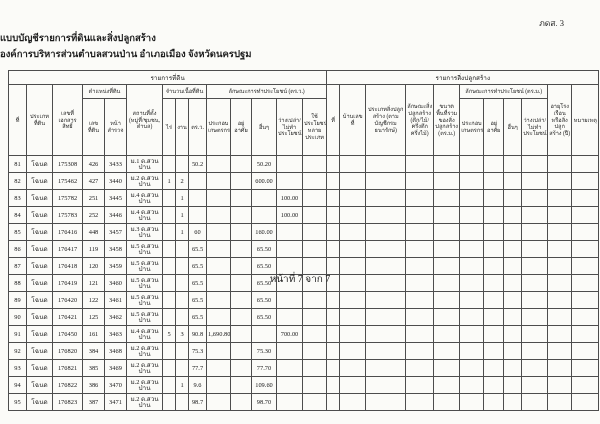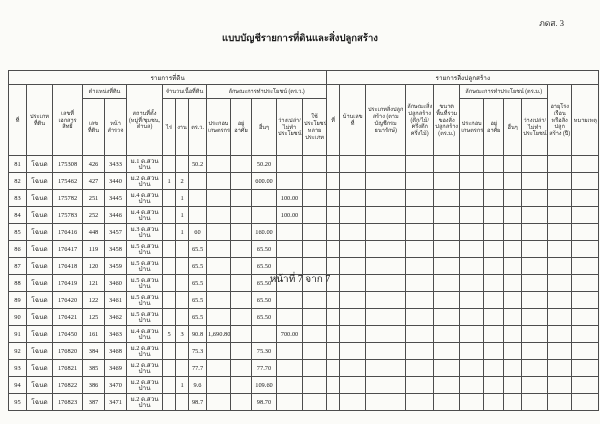--- a/index.html
+++ b/index.html
@@ -13,21 +13,21 @@
     color: #1c1c1c;
   }
   .page { position: relative; width: 600px; height: 300px; }
 
   .form-code {
     position: absolute;
     top: 16px;
     right: 36px;
     font-size: 8.5px;
   }
-  .titles { padding-top: 30px; text-align: center; }
+  .titles { padding-top: 30px; text-align: left; }
   .title-line { font-size: 9.5px; font-weight: bold; line-height: 1.7; }
 
   .table-wrap { position: absolute; left: 8px; right: 8px; top: 70px; }
   table.doc {
     width: 100%;
     border-collapse: collapse;
     table-layout: fixed;
   }
   table.doc th, table.doc td {
     border: 1px solid #4d4d4d;
@@ -54,20 +54,21 @@
 </style>
 </head>
 <body>
 
 <div class="page">
 
   <div class="form-code">ภดส. 3</div>
 
   <div class="titles">
     <div class="title-line">แบบบัญชีรายการที่ดินและสิ่งปลูกสร้าง</div>
+    <div class="title-line">องค์การบริหารส่วนตำบลสวนป่าน อำเภอเมือง จังหวัดนครปฐม</div>
   </div>
 
   <div class="table-wrap">
     <table class="doc">
       <colgroup>
         <col style="width:18px">
           <col style="width:26px">
           <col style="width:30px">
         <col style="width:22px">
           <col style="width:22px">

